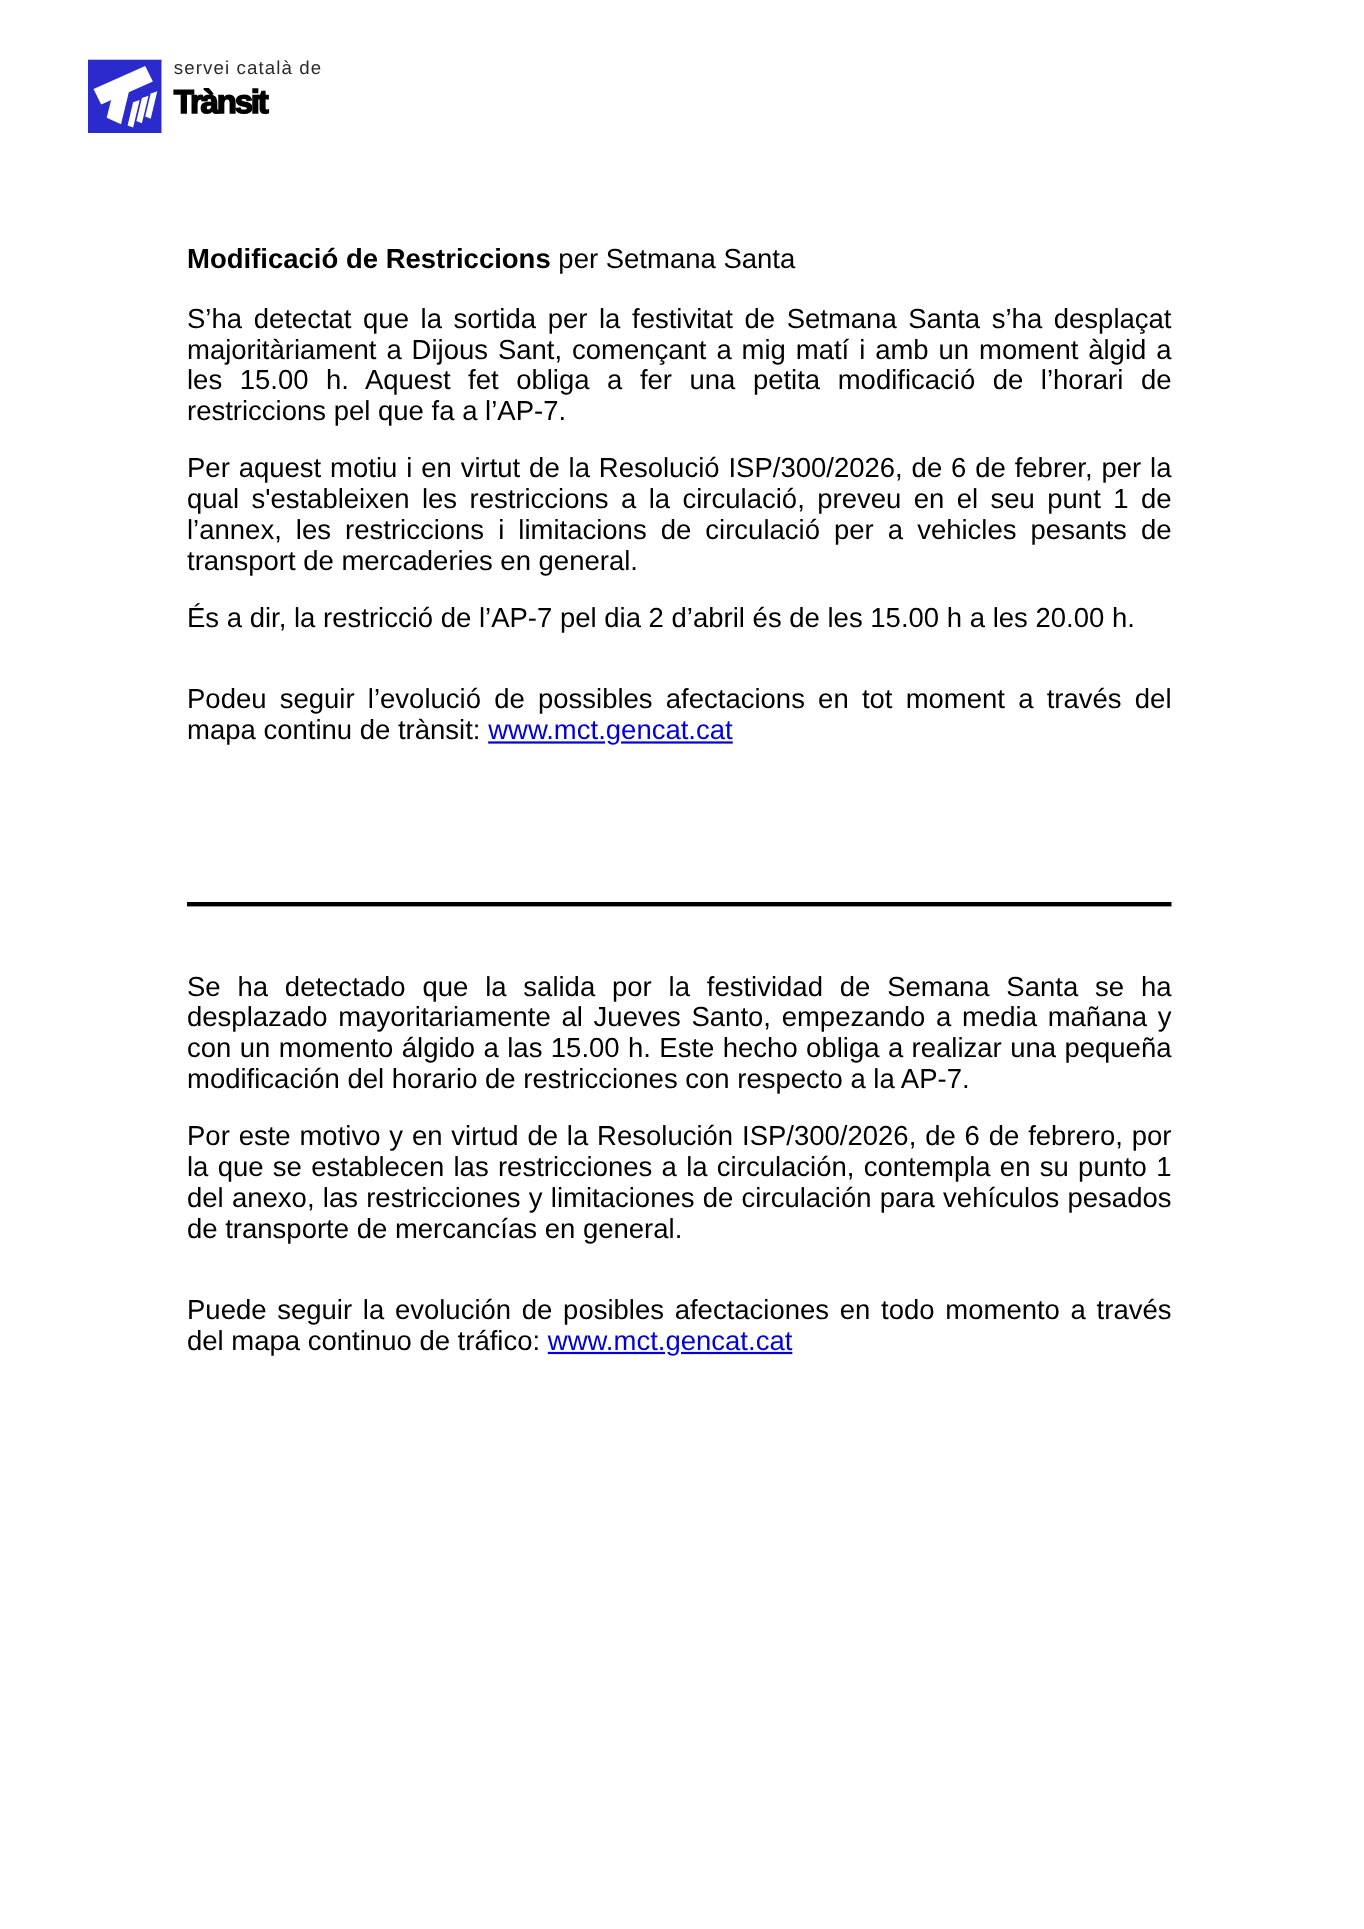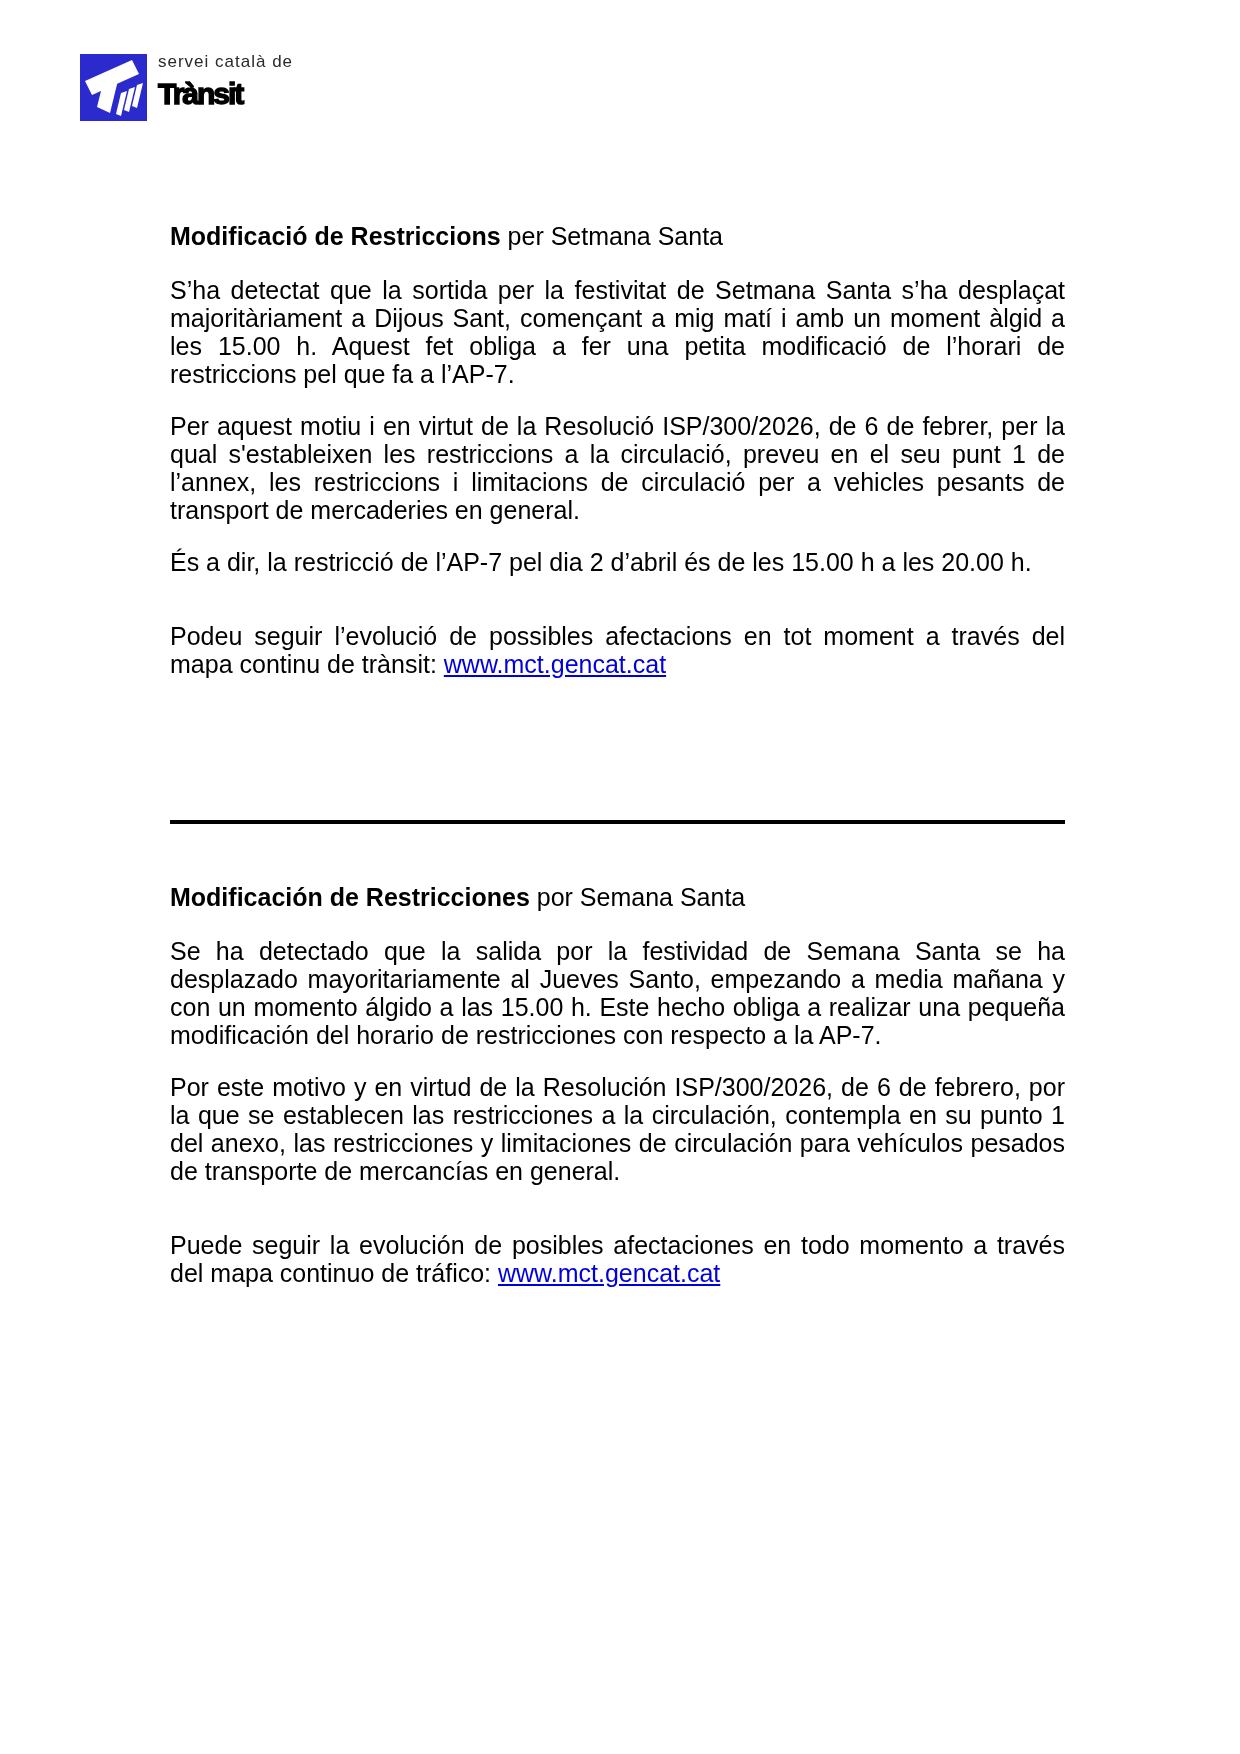--- a/index.html
+++ b/index.html
@@ -132,21 +132,20 @@
     <div class="doc-title"><span class="b">Modificació de Restriccions</span><span> per Setmana Santa</span></div>
     <p><span>S’ha detectat que la sortida per la festivitat de Setmana Santa s’ha desplaçat majoritàriament a Dijous Sant, començant a mig matí i amb un moment àlgid a les 15.00 h. Aquest fet obliga a fer una petita modificació de l’horari de restriccions pel que fa a l’AP-7.</span></p>
     <p><span>Per aquest motiu i en virtut de la Resolució ISP/300/2026, de 6 de febrer, per la qual s'estableixen les restriccions a la circulació, preveu en el seu punt 1 de l’annex, les restriccions i limitacions de circulació per a vehicles pesants de transport de mercaderies en general.</span></p>
     <p><span>És a dir, la </span><span class="b">restricció</span><span> de l’</span><span class="b">AP-7</span><span> pel dia </span><span class="b">2 d’abril</span><span> és de les </span><span class="b">15.00 h</span><span> a les </span><span class="b">20.00 h.</span></p>
     <p class="gap-top"><span>Podeu seguir l’evolució de possibles afectacions en tot moment a través del mapa continu de trànsit: </span><a class="link" href="#">www.mct.gencat.cat</a></p>
   </div>
 
   <div class="divider"></div>
 
   <div class="doc-section" id="section-es">
-    <div class="doc-title"><span class="b">Modificación de Restricciones</span><span> por Semana Santa</span></div>
     <p><span>Se ha detectado que la salida por la festividad de Semana Santa se ha desplazado mayoritariamente al Jueves Santo, empezando a media mañana y con un momento álgido a las 15.00 h. Este hecho obliga a realizar una pequeña modificación del horario de restricciones con respecto a la AP-7.</span></p>
     <p><span>Por este motivo y en virtud de la Resolución ISP/300/2026, de 6 de febrero, por la que se establecen las restricciones a la circulación, contempla en su punto 1 del anexo, las restricciones y limitaciones de circulación para vehículos pesados de transporte de mercancías en general.</span></p>
     <p class="gap-top"><span>Puede seguir la evolución de posibles afectaciones en todo momento a través del mapa continuo de tráfico: </span><a class="link" href="#">www.mct.gencat.cat</a></p>
   </div>
 
   <div class="footer">
     <svg class="gov-emblem" viewBox="0 0 54 60" xmlns="http://www.w3.org/2000/svg">
       <defs>
         <clipPath id="emclip">
             <ellipse cx="27" cy="30" rx="20" ry="25"></ellipse>

